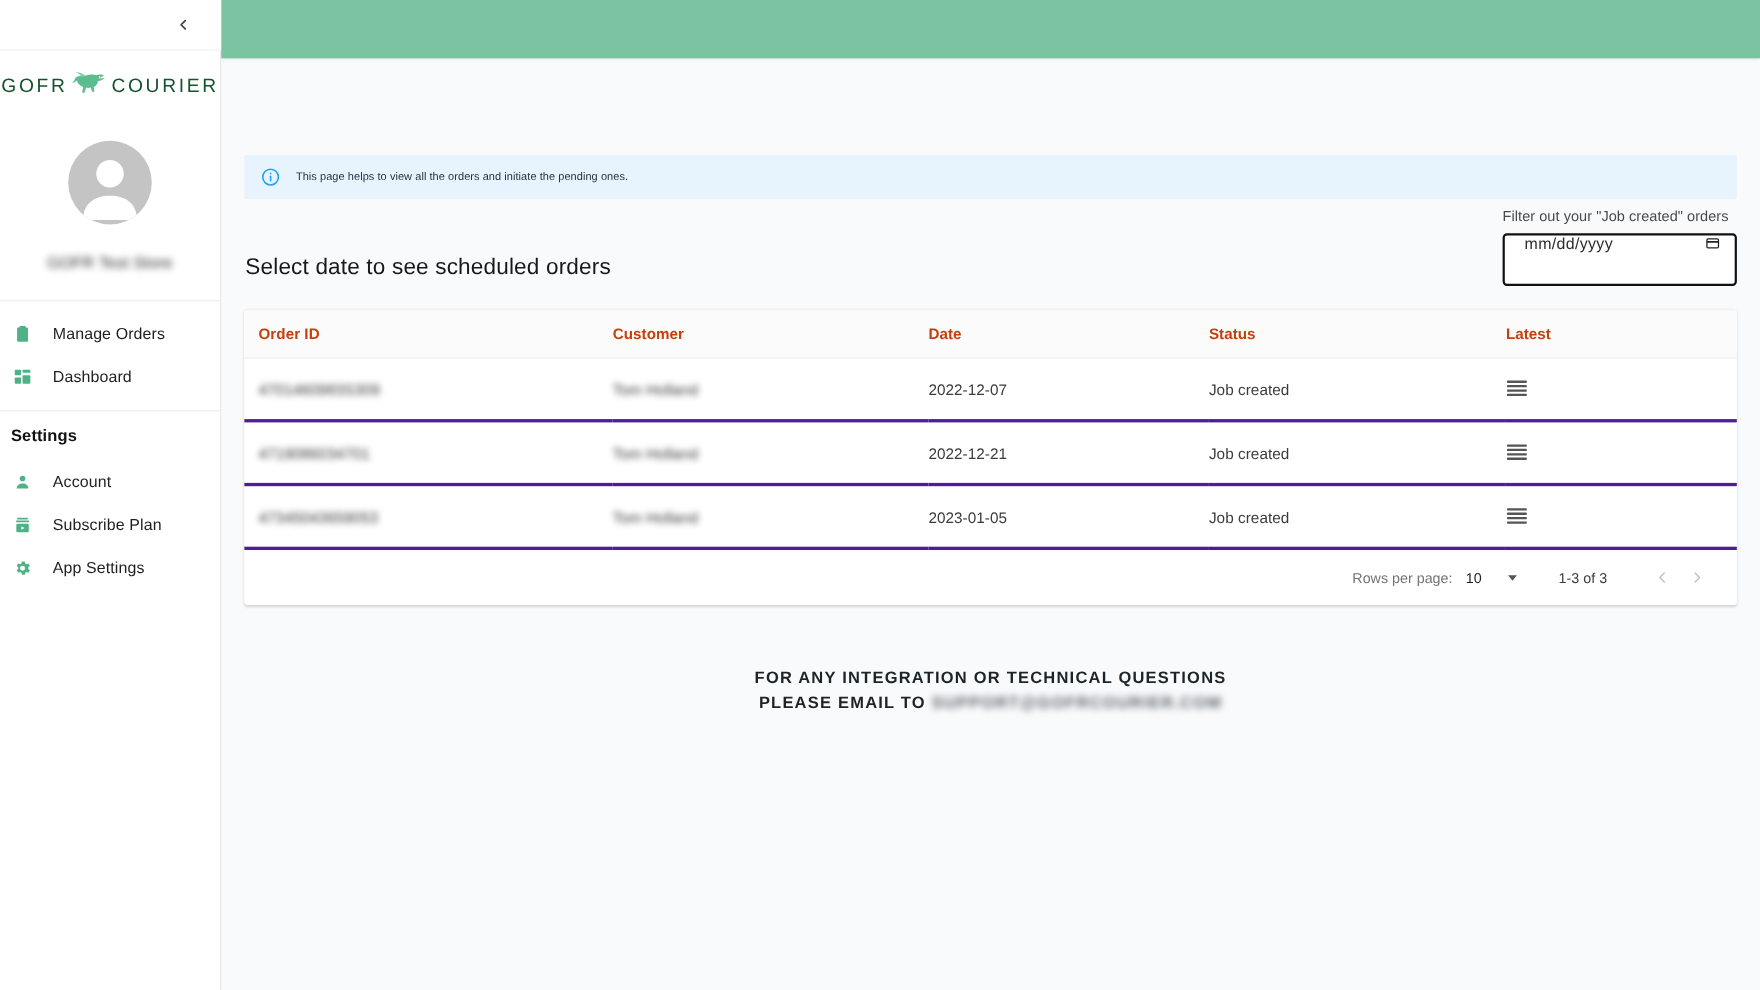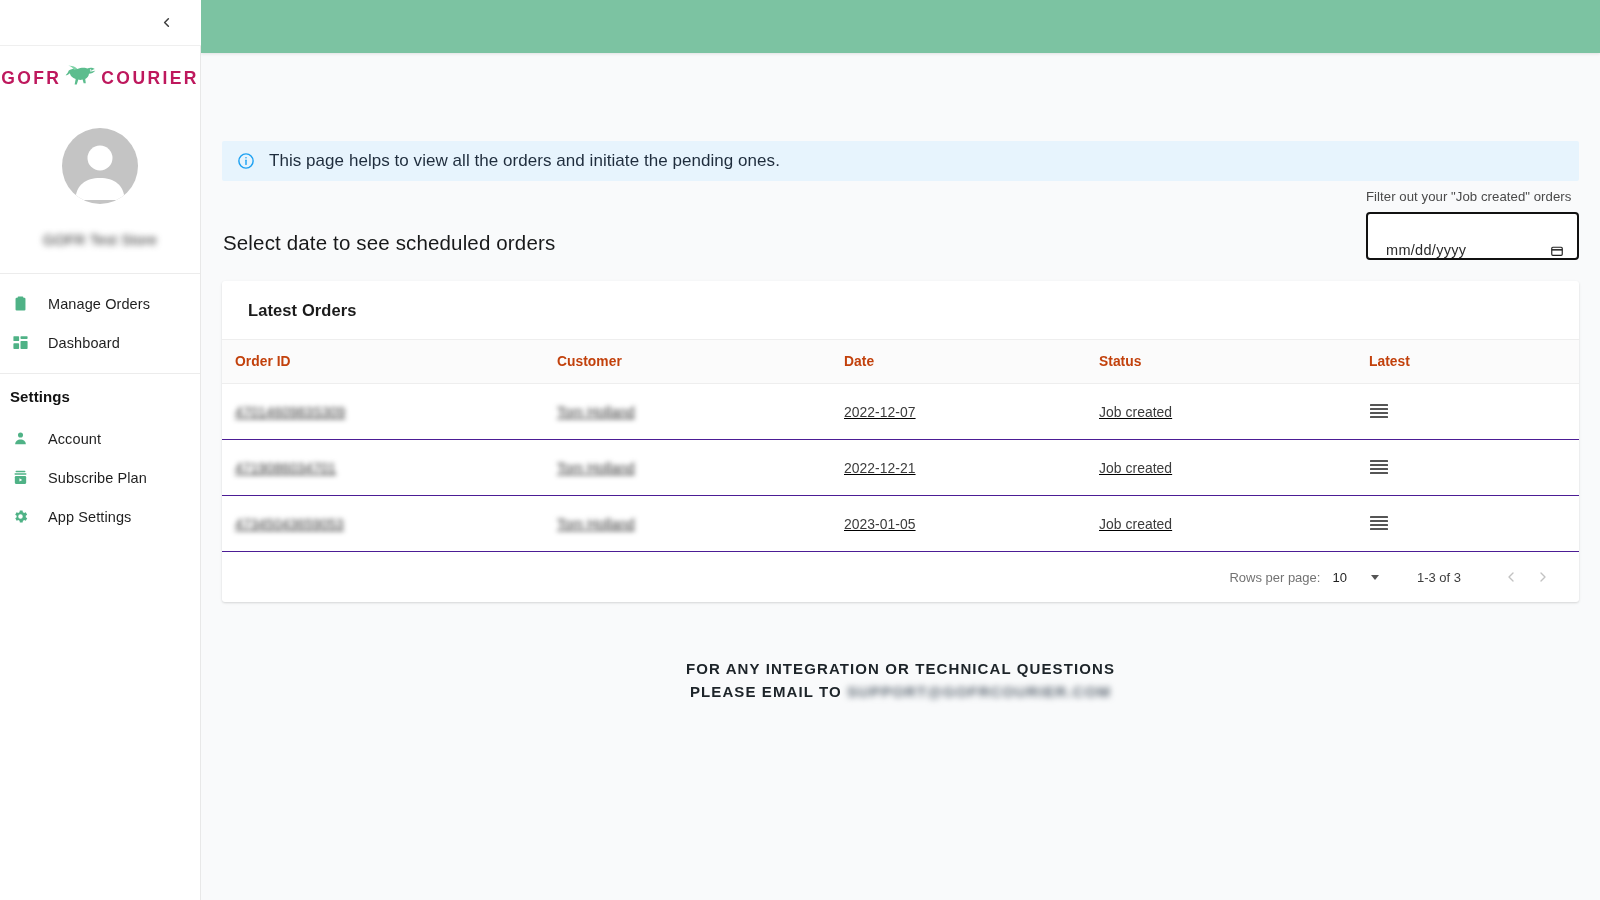--- a/index.html
+++ b/index.html
@@ -43,22 +43,22 @@
     padding-top: 6px;
   }
   .logo {
     display: flex; align-items: center; gap: 3px;
     user-select: none;
   }
   .logo-word {
     font-family: "Liberation Sans", sans-serif;
     font-size: 17.5px;
     letter-spacing: 2.4px;
-    color: #be185d;
-    font-weight: 700;
+    color: #14532d;
+    font-weight: 400;
   }
   .logo-mark { width: 34px; height: 28px; display:block; }
 
   .avatar-wrap {
     display: flex; flex-direction: column; align-items: center;
     margin-top: 24px;
   }
   .avatar {
     width: 76px; height: 76px; border-radius: 50%;
     background: #c4c4c4;
@@ -128,21 +128,21 @@
   .info-banner {
     margin-top: 88px;
     background: #e7f4fd;
     height: 40px;
     display: flex; align-items: center;
     padding-left: 15px;
     border-radius: 2px;
   }
   .info-icon { width: 18px; height: 18px; flex: none; color: #1da1f2; margin-right: 14px; }
   .info-icon svg { display: block; }
-  .info-text { font-size: 17px; color: #1f2d3d; letter-spacing: .05px; }
+  .info-text { font-size: 10px; color: #1f2d3d; letter-spacing: .05px; }
 
   .filter-row {
     position: relative;
     height: 96px;
   }
   .page-heading {
     position: absolute; left: 1px; top: 36px;
     font-size: 20.5px; font-weight: normal; color: #18191a;
     letter-spacing: .15px;
   }
@@ -153,21 +153,21 @@
   .filter-label {
     font-size: 13.2px; color: #4a4a4a;
     margin-bottom: 8px; text-align: left;
     letter-spacing: .05px;
   }
   .date-input {
     width: 213px; height: 48px;
     border: 2px solid #111111;
     border-radius: 4px;
     background: #ffffff;
-    display: flex; align-items: flex-end; justify-content: space-between;
+    display: flex; align-items: flex-start; justify-content: space-between;
     padding: 0 13px 0 18px;
     cursor: text;
   }
   .date-placeholder {
     font-size: 14.5px; color: #2b2b2b;
     font-family: "Liberation Sans", sans-serif;
     letter-spacing: .3px;
   }
   .cal-icon { width: 14px; height: 14px; color: #222; }
   .cal-icon svg { display:block; }
@@ -186,21 +186,21 @@
     letter-spacing: .1px;
   }
   table { width: 100%; border-collapse: collapse; table-layout: fixed; }
   thead tr { background: #fbfbfb; border-top: 1px solid #eeeeee; border-bottom: 1px solid #eeeeee; }
   th {
     text-align: left;
     font-size: 13.8px; font-weight: bold; color: #c2410c;
     padding: 14px 0 14px 0;
     letter-spacing: .05px;
   }
-  tbody tr { border-bottom: 1px solid #4c1d95; text-decoration: underline; }
+  tbody tr { border-bottom: 3px solid #4c1d95; }
   td {
     font-size: 13.9px; color: #3b3b3b;
     padding: 19px 0 19px 0;
     letter-spacing: .05px;
   }
   .col-order  { width: 335px; padding-left: 13px; }
   .col-cust   { width: 287px; }
   .col-date   { width: 255px; }
   .col-status { width: 270px; }
   .col-action { width: auto; }
@@ -369,21 +369,20 @@
               <svg width="14" height="14" viewBox="0 0 24 24" fill="none" stroke="currentColor" stroke-width="2">
                 <rect x="3" y="5.5" width="18" height="14" rx="1.8"></rect>
                 <line x1="3" y1="10" x2="21" y2="10" stroke-width="2.6"></line>
               </svg>
             </span>
           </div>
         </div>
       </div>
 
       <section class="card">
-        <div class="card-title">Latest Orders</div>
 
         <table>
           <thead>
             <tr>
               <th class="col-order">Order ID</th>
               <th class="col-cust">Customer</th>
               <th class="col-date">Date</th>
               <th class="col-status">Status</th>
               <th class="col-action">Latest</th>
             </tr>

